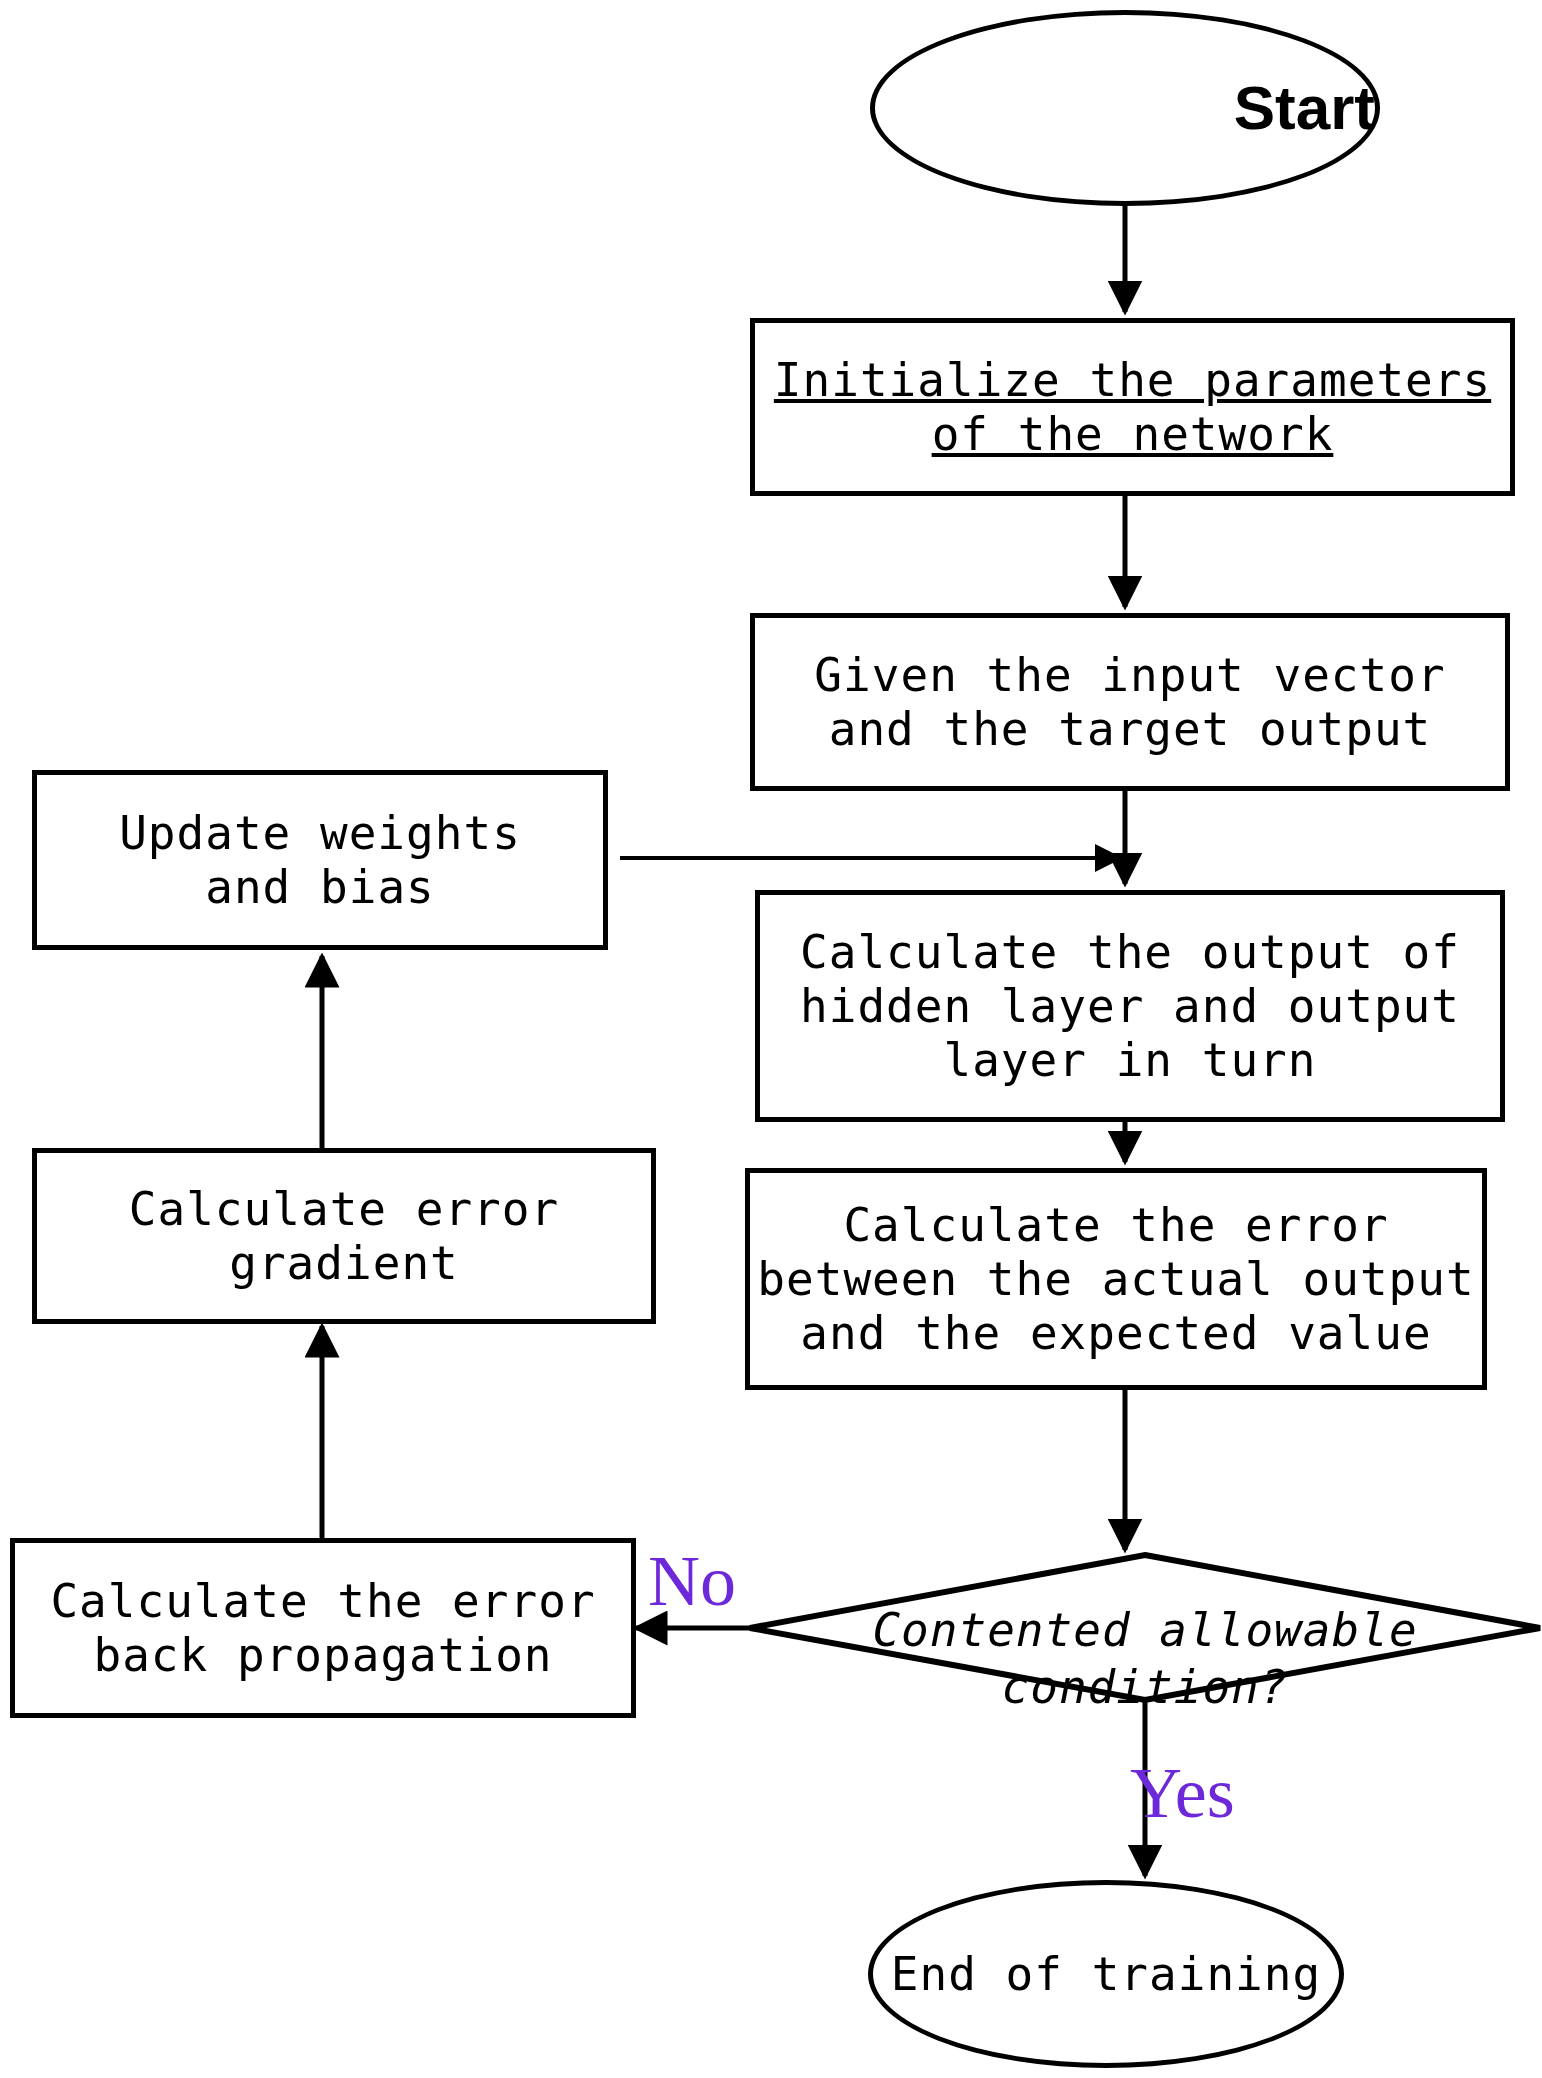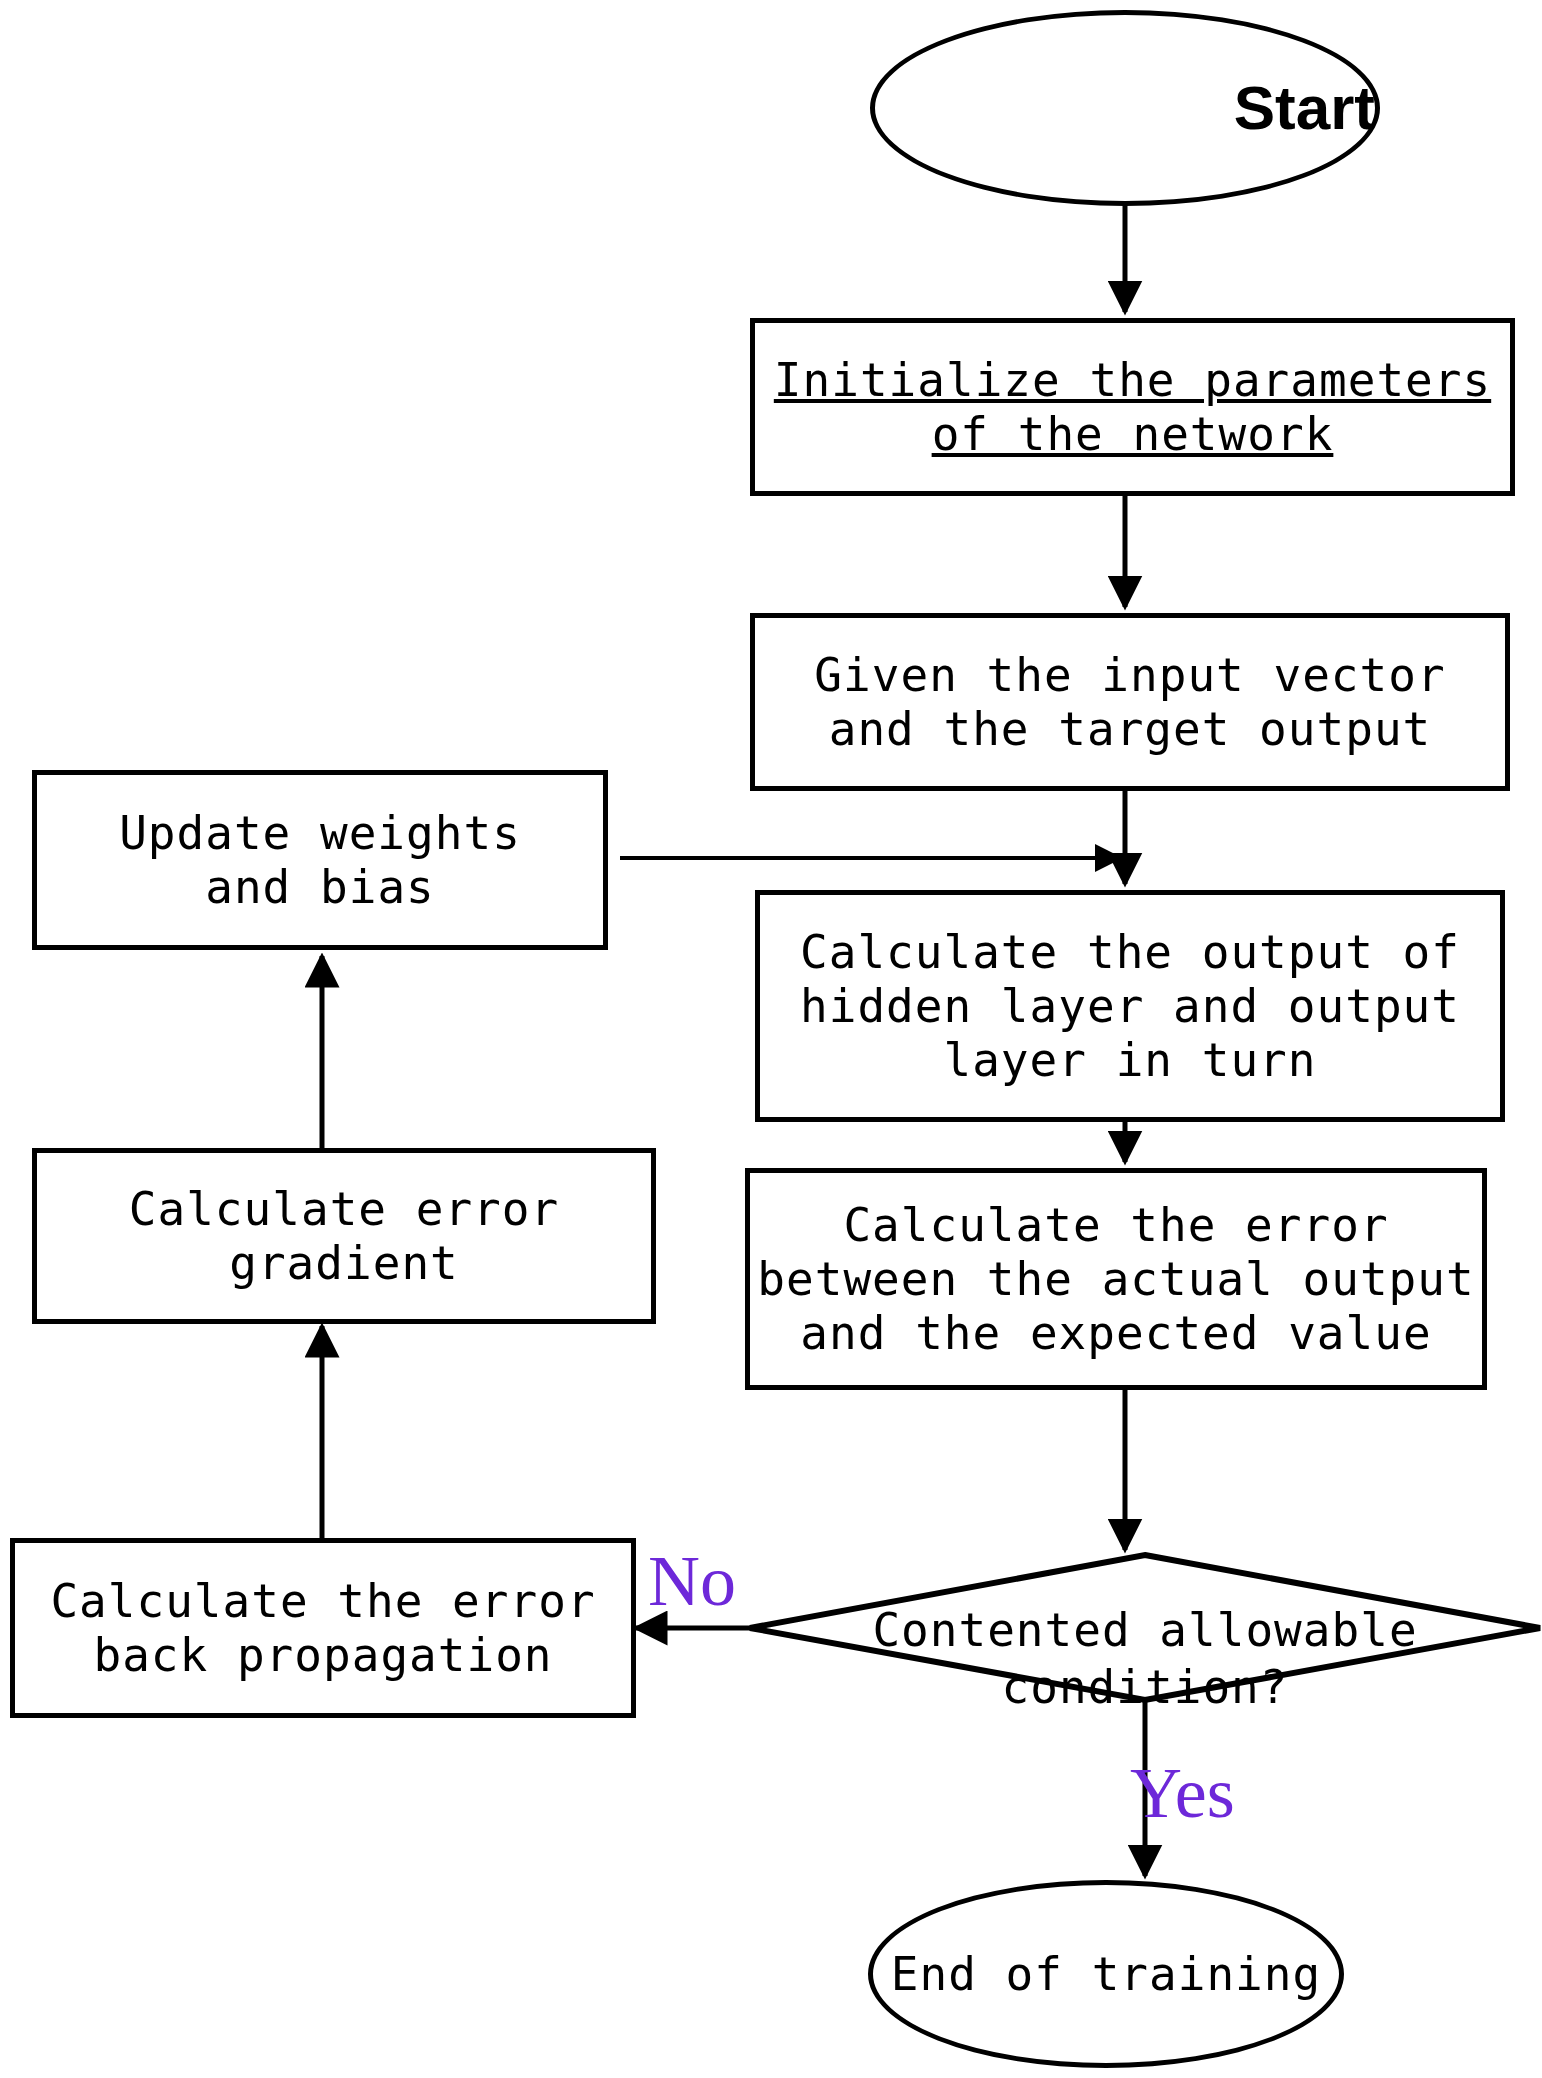--- a/index.html
+++ b/index.html
@@ -52,20 +52,21 @@
   }
   .term.start-cap {
     font-family: "Liberation Sans", sans-serif;
     font-weight: bold;
     font-size: 62px;
     letter-spacing: 0px;
   }
   .decision {
     position: absolute;
     box-sizing: border-box;
+    font-style: italic;
   }
   .decision .dlabel {
     position: absolute;
     left: 12%;
     top: 32%;
     width: 76%;
     text-align: center;
     font-family: "DejaVu Sans Mono", monospace;
     font-size: 46px;
     line-height: 1.25;

